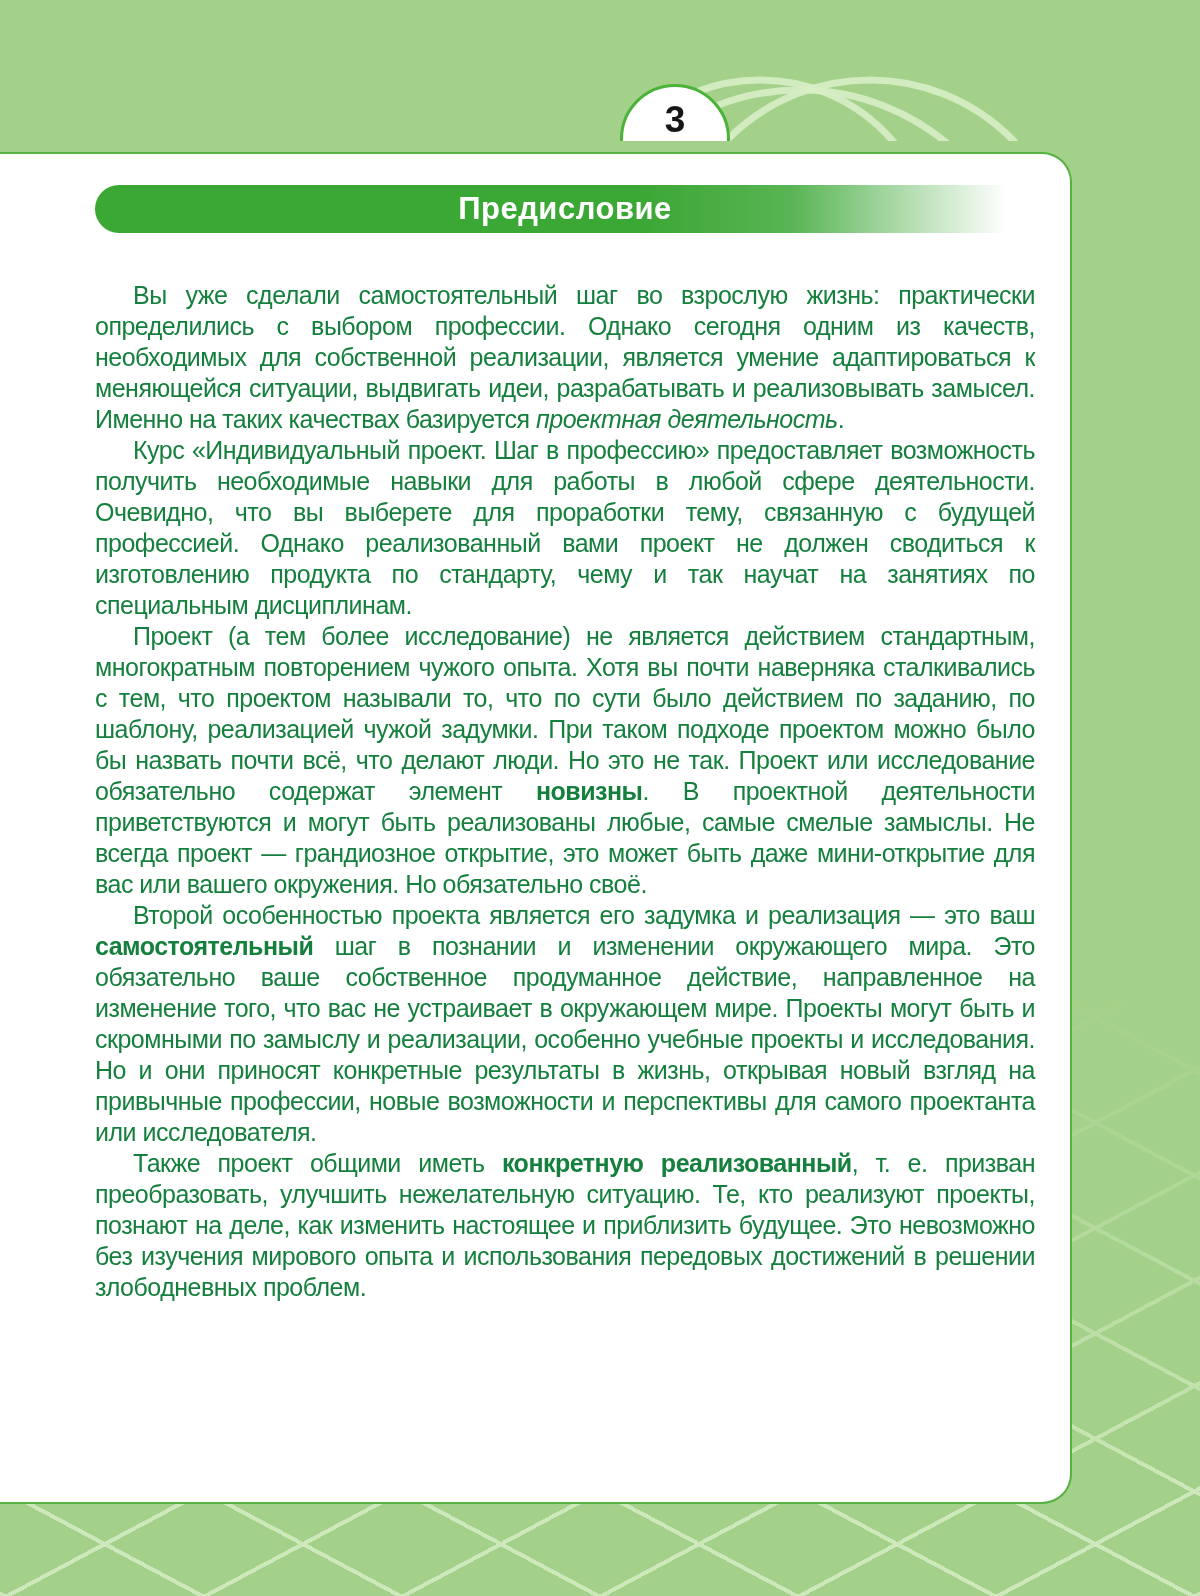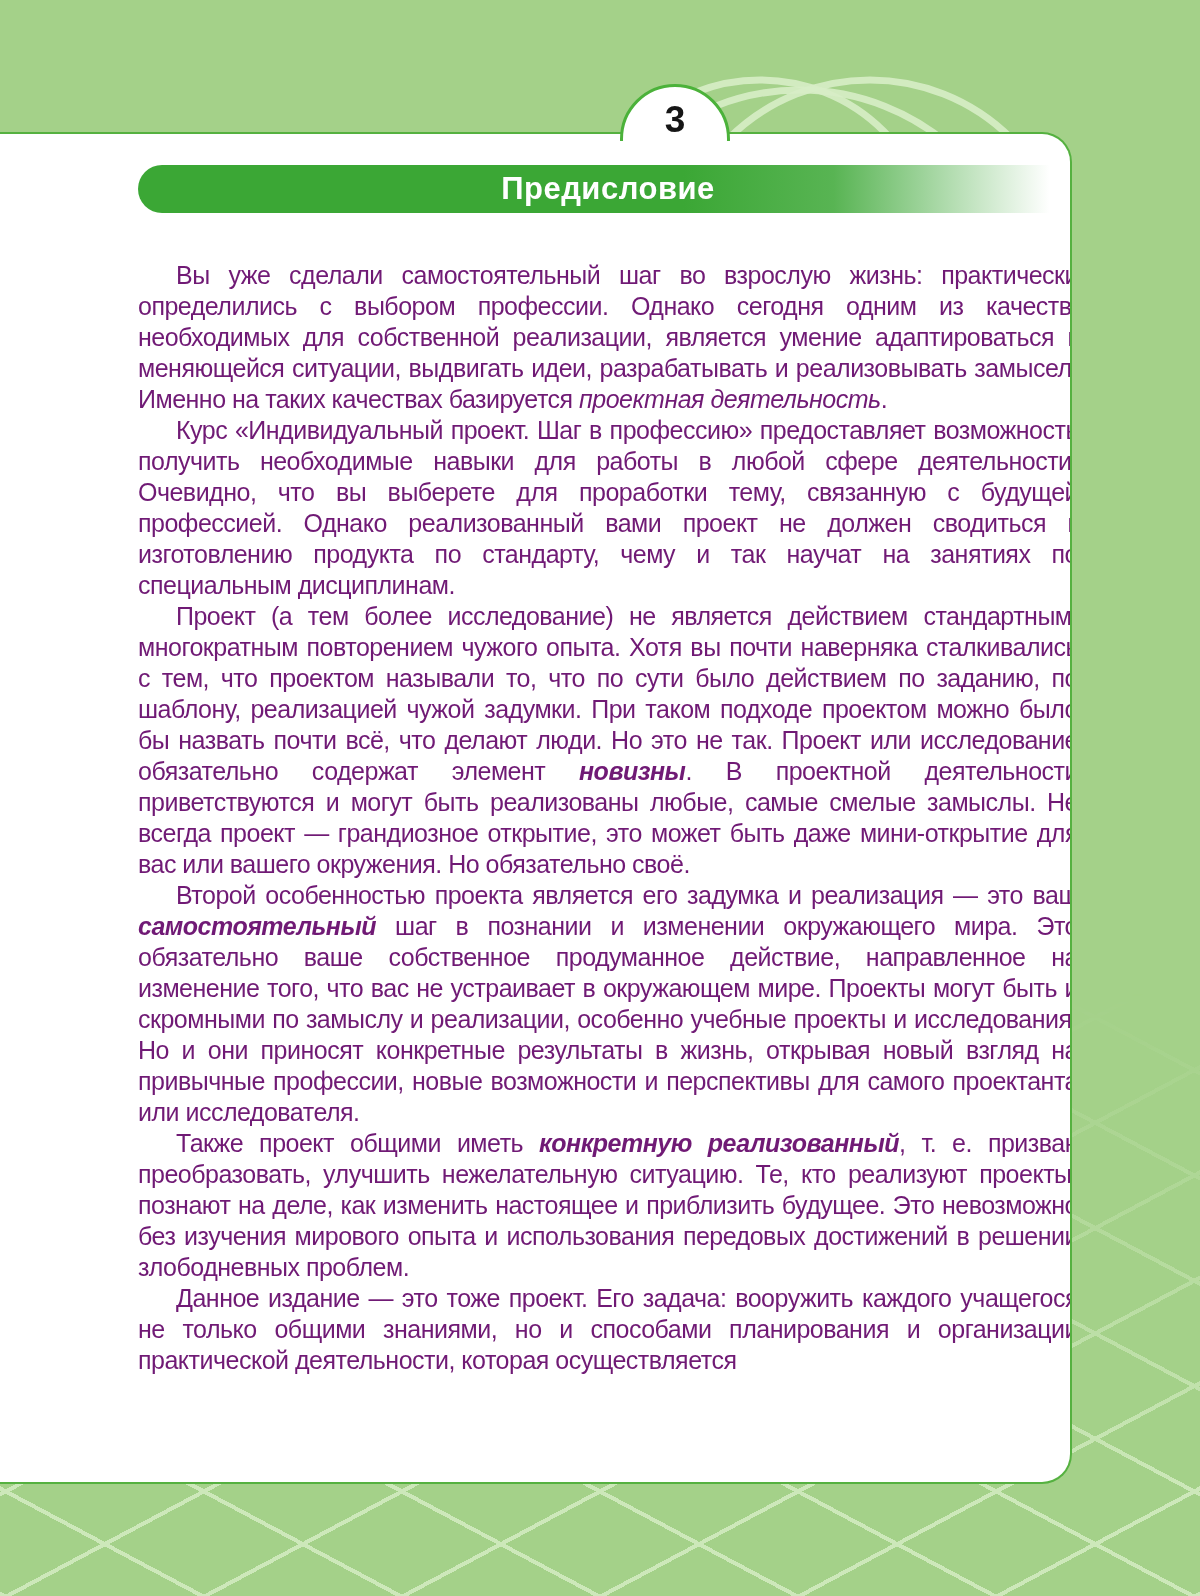--- a/index.html
+++ b/index.html
@@ -15,29 +15,28 @@
     position:absolute;inset:0;
     background-image:
       repeating-linear-gradient(-28deg, #cde8ba 0 4px, rgba(205,232,186,0) 4px 93px),
       repeating-linear-gradient(28deg,  #cde8ba 0 4px, rgba(205,232,186,0) 4px 93px);
     -webkit-mask-image:linear-gradient(to bottom, transparent 0%, transparent 62%, rgba(0,0,0,.28) 74%, rgba(0,0,0,.75) 88%, #000 93.5%);
     mask-image:linear-gradient(to bottom, transparent 0%, transparent 62%, rgba(0,0,0,.28) 74%, rgba(0,0,0,.75) 88%, #000 93.5%);
   }
   .arcs{position:absolute;left:0;top:0;width:1200px;height:141px;}
   
   .card{
-    position:absolute;left:0;top:132px;
+    position:absolute;left:0;top:152px;
     width:1072px;height:1352px;
     box-sizing:border-box;
     background:#ffffff;
     border:2px solid #55b140;
     border-left:none;
     border-radius:0 30px 30px 0;
     overflow:hidden;
-    padding-left:43px;
   }
   
   .bump{position:absolute;left:600px;top:0;width:150px;height:141px;overflow:hidden;}
   .bump-circle{
     position:absolute;left:20px;top:84px;width:110px;height:110px;
     box-sizing:border-box;border-radius:50%;
     background:#ffffff;border:3px solid #4bb23a;
   }
   .bump-num{
     position:absolute;left:0;top:101px;width:150px;
@@ -51,31 +50,31 @@
     background:linear-gradient(90deg,#3ba735 0%,#3ba735 58%,rgba(59,167,53,.85) 74%,rgba(59,167,53,0) 97%);
     display:flex;align-items:center;justify-content:center;
   }
   .header-title{
     color:#ffffff;font-weight:bold;font-size:31px;letter-spacing:.5px;
   }
   
   .body-text{
     margin:47px 22px 0 95px;
     width:940px;
-    color:#701a75;
+    color:#15803d;
   }
   .body-text p{
     margin:0;
     font-size:25px;line-height:31px;
     letter-spacing:-0.5px;
     text-align:justify;
     text-indent:38px;
   }
   .it{font-style:italic;}
-  .bi{font-style:italic;font-weight:bold;}
+  .bi{font-weight:bold;}
 </style>
 </head>
 <body>
 
 <div class="page">
 
   <div class="lattice"></div>
 
   <svg class="arcs" viewBox="0 0 1200 141" xmlns="http://www.w3.org/2000/svg">
     <g fill="none" stroke="#d7edc6" stroke-width="7" stroke-opacity="0.9">
@@ -90,21 +89,20 @@
     <div class="header-bar">
       <span class="header-title">Предисловие</span>
     </div>
 
     <div class="body-text">
       <p><span>Вы уже сделали самостоятельный шаг во взрослую жизнь: практически определились с выбором профессии. Однако сегодня одним из качеств, необходимых для собственной реализации, является умение адаптироваться к меняющейся ситуации, выдвигать идеи, разрабатывать и реализовывать замысел. Именно на таких качествах базируется </span><span class="it">проектная деятельность</span><span>.</span></p>
       <p><span>Курс «Индивидуальный проект. Шаг в профессию» предоставляет возможность получить необходимые навыки для работы в любой сфере деятельности. Очевидно, что вы выберете для проработки тему, связанную с будущей профессией. Однако реализованный вами проект не должен сводиться к изготовлению продукта по стандарту, чему и так научат на занятиях по специальным дисциплинам.</span></p>
       <p><span>Проект (а тем более исследование) не является действием стандартным, многократным повторением чужого опыта. Хотя вы почти наверняка сталкивались с тем, что проектом называли то, что по сути было действием по заданию, по шаблону, реализацией чужой задумки. При таком подходе проектом можно было бы назвать почти всё, что делают люди. Но это не так. Проект или исследование обязательно содержат элемент </span><span class="bi">новизны</span><span>. В проектной деятельности приветствуются и могут быть реализованы любые, самые смелые замыслы. Не всегда проект — грандиозное открытие, это может быть даже мини-открытие для вас или вашего окружения. Но обязательно своё.</span></p>
       <p><span>Второй особенностью проекта является его задумка и реализация — это ваш </span><span class="bi">самостоятельный</span><span> шаг в познании и изменении окружающего мира. Это обязательно ваше собственное продуманное действие, направленное на изменение того, что вас не устраивает в окружающем мире. Проекты могут быть и скромными по замыслу и реализации, особенно учебные проекты и исследования. Но и они приносят конкретные результаты в жизнь, открывая новый взгляд на привычные профессии, новые возможности и перспективы для самого проектанта или исследователя.</span></p>
       <p><span>Также проект общими иметь </span><span class="bi">конкретную реализованный</span><span>, т. е. призван преобразовать, улучшить нежелательную ситуацию. Те, кто реализуют проекты, познают на деле, как изменить настоящее и приблизить будущее. Это невозможно без изучения мирового опыта и использования передовых достижений в решении злободневных проблем.</span></p>
-      <p><span>Данное издание — это тоже проект. Его задача: вооружить каждого учащегося не только общими знаниями, но и способами планирования и организации практической деятельности, которая осуществляется</span></p>
     </div>
 
   </div>
 
   <div class="bump">
     <div class="bump-circle"></div>
     <div class="bump-num">3</div>
   </div>
 
 </div>

